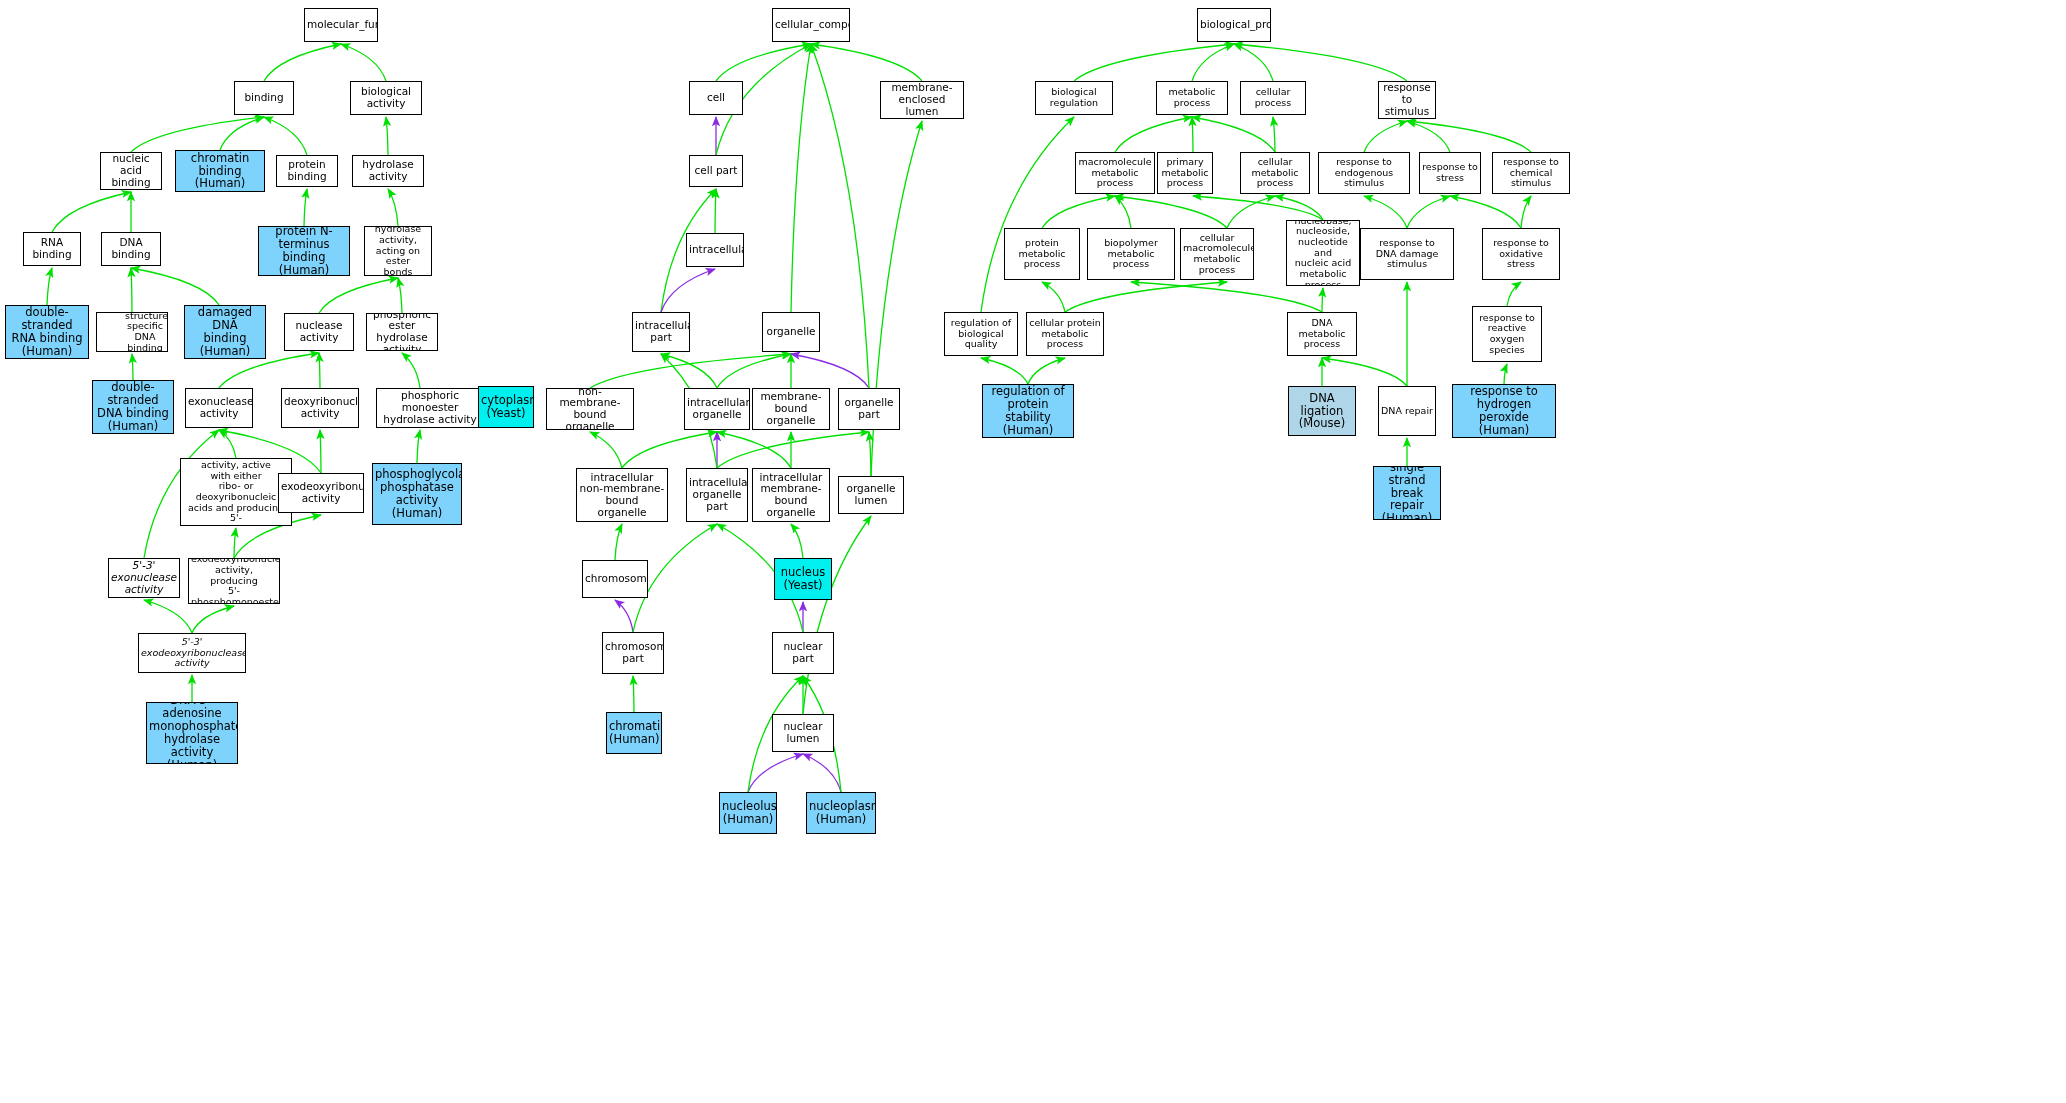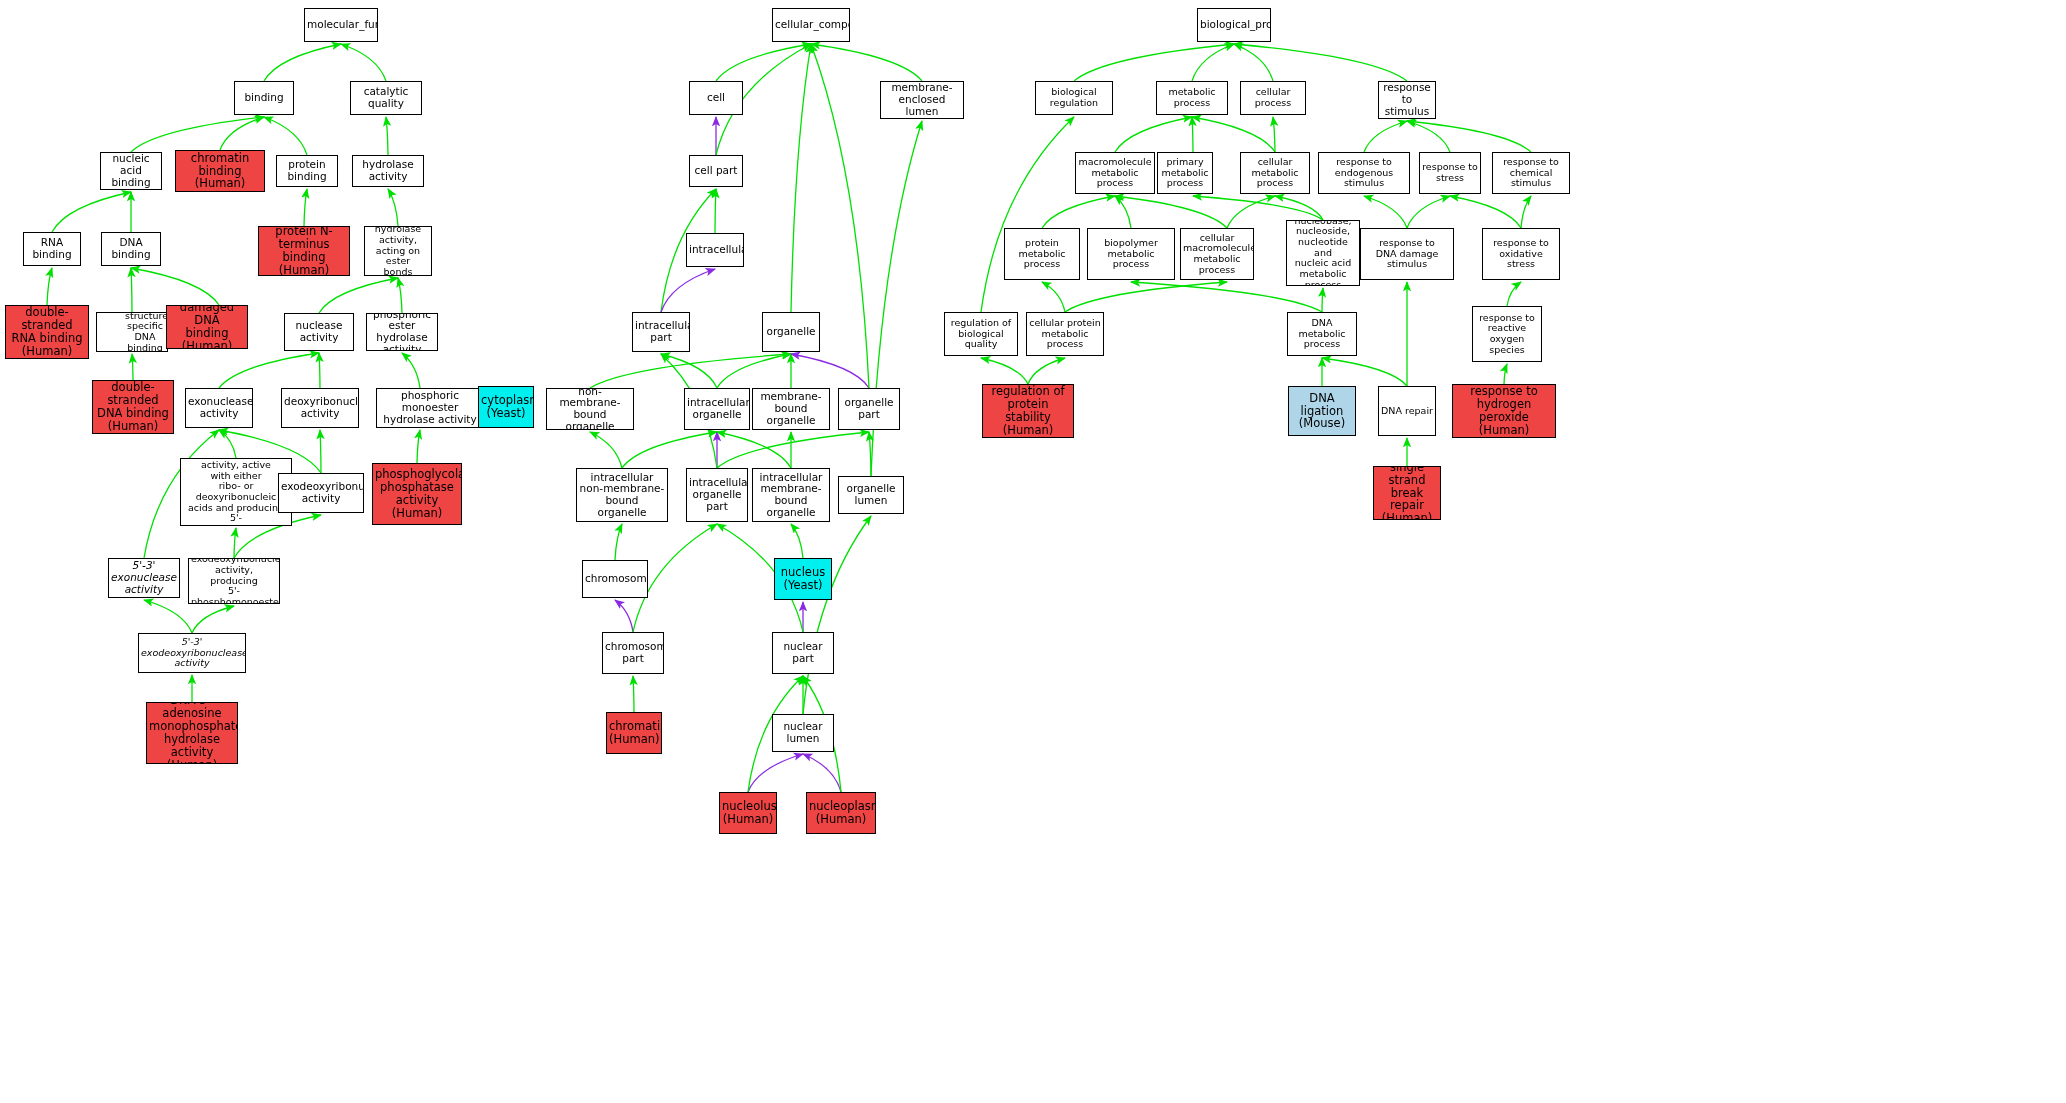--- a/index.html
+++ b/index.html
@@ -13,21 +13,21 @@
     background:#ffffff;
     display:flex;align-items:center;justify-content:center;
     text-align:center;
     line-height:1.12;
     color:#000;
     overflow:hidden;
     padding:1px 2px;
   }
   .node span{display:block;width:100%;white-space:pre-line;}
   .n-white{background:#ffffff;}
-  .n-salmon{background:#ef4444;justify-content:flex-end;}
+  .n-salmon{background:#7dd3fc;justify-content:flex-end;}
   .n-cyan{background:#00f0f0;}
   .n-lblue{background:#aed6e8;}
   .f9{font-size:9.5px;}
   .f10{font-size:10.5px;}
   .f11{font-size:11.5px;}
   .ital{font-style:italic;}
 </style>
 </head>
 <body>
 
@@ -144,21 +144,21 @@
       </g>
   </svg>
   <div id="node-layer">
       <div class="node n-white f10" style="left: 304px; top: 8px; width: 74px; height: 34px;">
         <span>molecular_function</span>
       </div>
       <div class="node n-white f10" style="left: 234px; top: 81px; width: 60px; height: 34px;">
         <span>binding</span>
       </div>
       <div class="node n-white f10" style="left: 350px; top: 81px; width: 72px; height: 34px;">
-        <span>catalytic quality</span>
+        <span>biological activity</span>
       </div>
       <div class="node n-white f10" style="left: 100px; top: 152px; width: 62px; height: 38px;">
         <span>nucleic acid
 binding</span>
       </div>
       <div class="node n-salmon f11" style="left: 175px; top: 150px; width: 90px; height: 42px;">
         <span>chromatin binding
 (Human)</span>
       </div>
       <div class="node n-white f10" style="left: 276px; top: 155px; width: 62px; height: 32px;">
@@ -185,21 +185,21 @@
       </div>
       <div class="node n-salmon f11" style="left: 5px; top: 305px; width: 84px; height: 54px;">
         <span>double-stranded
 RNA binding
 (Human)</span>
       </div>
       <div class="node n-white f9" style="left: 96px; top: 312px; width: 72px; height: 40px; padding-left: 28px;">
         <span>structure-specific
 DNA binding</span>
       </div>
-      <div class="node n-salmon f11" style="left: 166px; top: 305px; width: 82px; height: 44px;">
+      <div class="node n-salmon f11" style="left: 184px; top: 305px; width: 82px; height: 54px;">
         <span>damaged DNA
 binding
 (Human)</span>
       </div>
       <div class="node n-white f10" style="left: 284px; top: 313px; width: 70px; height: 38px;">
         <span>nuclease activity</span>
       </div>
       <div class="node n-white f10" style="left: 366px; top: 313px; width: 72px; height: 38px;">
         <span>phosphoric ester
 hydrolase activity</span>

